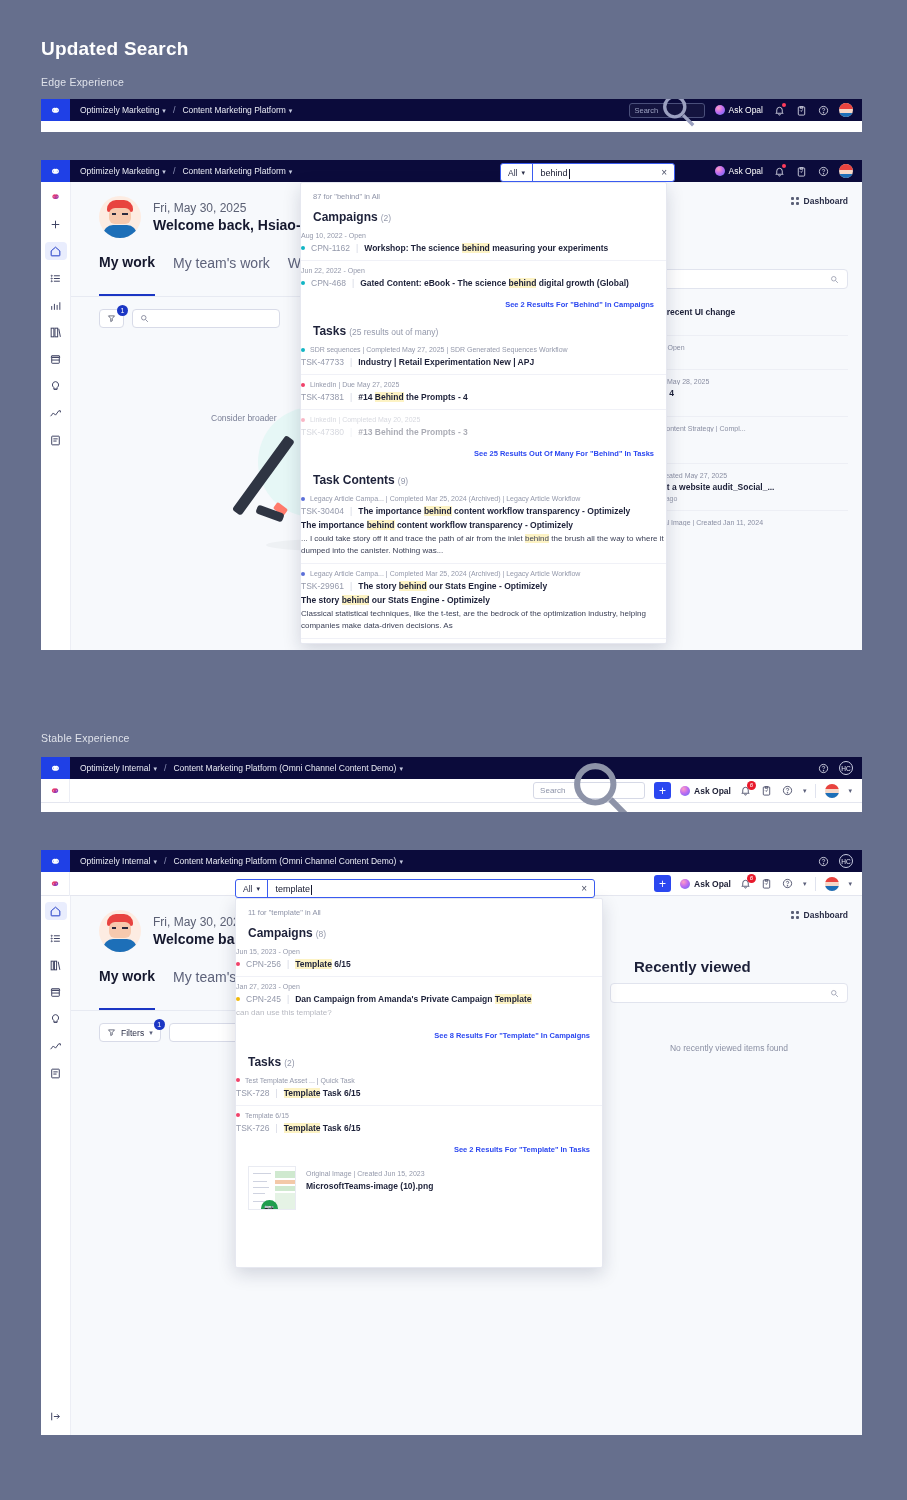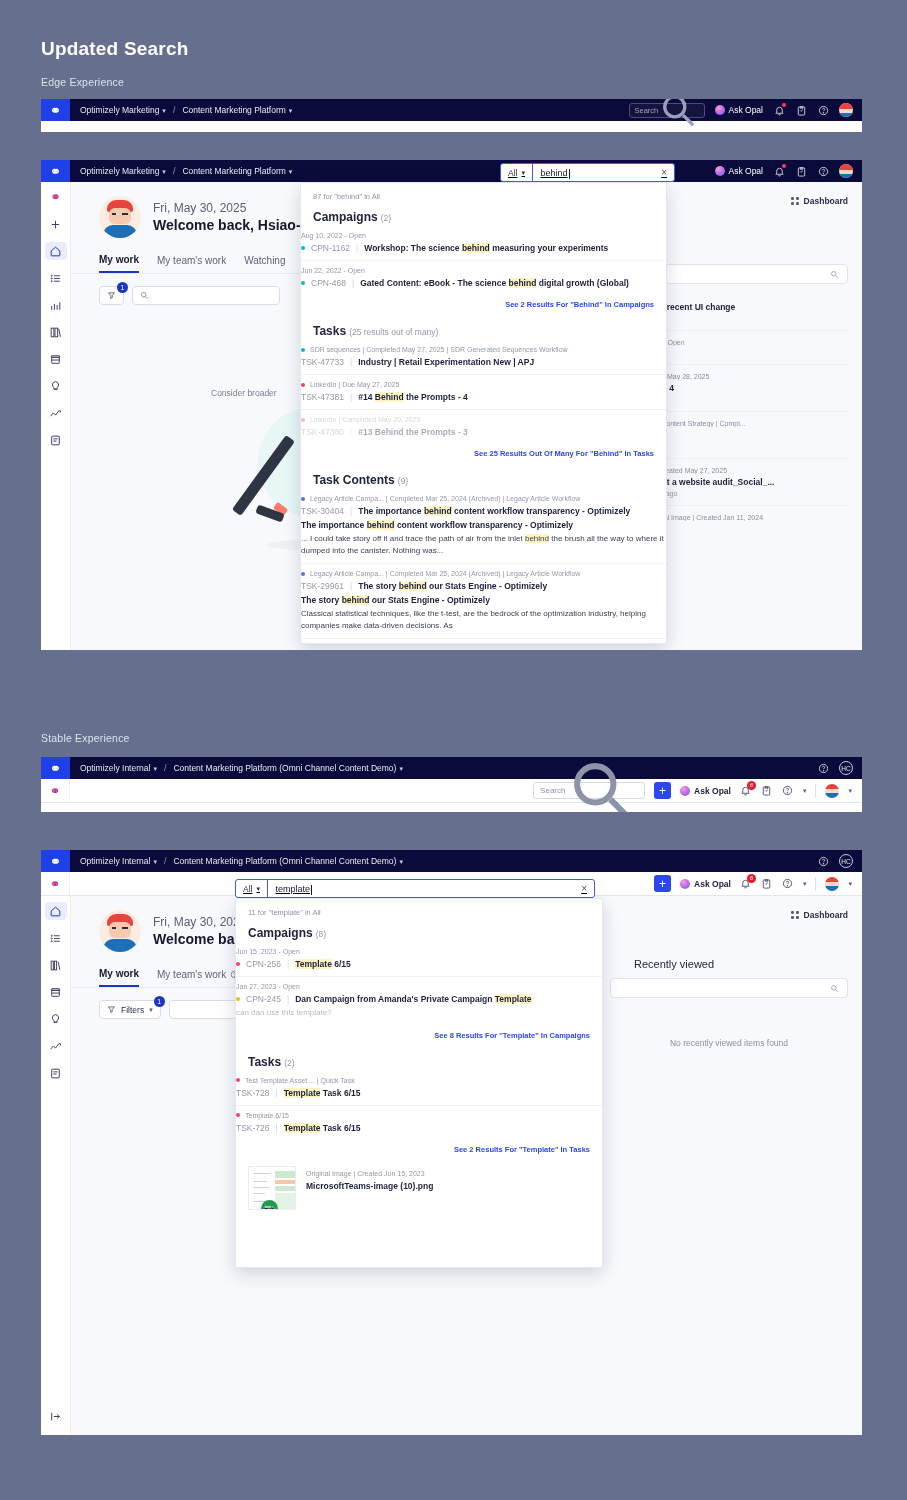--- a/index.html
+++ b/index.html
@@ -114,21 +114,21 @@
   .big-avatar .body { position: absolute; bottom: 0; left: 4px; right: 4px; height: 13px; background: #1d6fb8; border-radius: 10px 10px 0 0; }
   .hello-date { font-size: 12px; color: #5b6074; }
   .hello-title { font-size: 14px; font-weight: bold; color: #15182e; margin-top: 2px; white-space: nowrap; }
 
   .dash-chip { position: absolute; right: 14px; top: 14px; display: flex; align-items: center; gap: 5px;
     font-size: 8.5px; color: #2a2e47; font-weight: 600; }
   .dash-grid { display: grid; grid-template-columns: 3px 3px; grid-template-rows: 3px 3px; gap: 2px; }
   .dash-grid i { background: #5b6077; border-radius: 1px; display: block; }
 
   .tabs { display: flex; gap: 18px; padding: 16px 0 0 28px; border-bottom: 1px solid #e7eaf2; }
-  .tab { font-size: 10px; color: #5d627a; padding-bottom: 6px; white-space: nowrap; display:flex; align-items:center; gap:4px;}
+  .tab { font-size: 14px; color: #5d627a; padding-bottom: 24px; white-space: nowrap; display:flex; align-items:center; gap:4px;}
   .tab.active { color: #15182e; font-weight: bold; border-bottom: 2px solid #1b36c4; }
 
   .filter-row { display: flex; align-items: center; gap: 8px; padding: 12px 0 0 28px; }
   .filter-btn { position: relative; border: 1px solid #d8dbe8; border-radius: 4px; height: 19px;
     display: flex; align-items: center; gap: 5px; padding: 0 7px; font-size: 8.5px; color: #2b2f47; background:#fff; }
   .filter-btn svg { width: 9px; height: 9px; }
   .filter-badge { position: absolute; top: -5px; right: -5px; width: 11px; height: 11px; border-radius: 50%;
     background: #1b36c4; color: #fff; font-size: 7px; display: flex; align-items: center; justify-content: center; }
   .work-search { flex: 0 0 auto; border: 1px solid #d8dbe8; border-radius: 4px; height: 19px; background: #fff;
     display: flex; align-items: center; padding: 0 7px; }
@@ -142,36 +142,36 @@
   .illus .blob { position: absolute; border-radius: 50%; background: #e6f7f6; }
   .illus .shadow { position: absolute; border-radius: 50%; background: #eef1f4; }
   .illus .pill { position: absolute; border-radius: 20px; background: #3ec6d0; }
   .illus .fan { position: absolute; background: #cdeef1; opacity: .75; }
   .illus .stick { position: absolute; background: #2f3543; border-radius: 3px; }
   .illus .tip { position: absolute; background: #8fdde4; }
   .illus .foot { position: absolute; background: #ff7a6b; border-radius: 2px; }
 
   
   .rightcol { position: absolute; top: 62px; right: 14px; width: 238px; }
-  .rc-title { font-size: 11px; font-weight: normal; color: #1d2139; padding-left: 24px; }
+  .rc-title { font-size: 15px; font-weight: bold; color: #1d2139; padding-left: 24px; }
   .rc-search { margin-top: 8px; height: 20px; border: 1px solid #e1e4ee; border-radius: 4px; background: #fff;
     display: flex; align-items: center; justify-content: flex-end; padding: 0 8px; }
   .rc-search svg { width: 9px; height: 9px; color: #8d92a6; }
   .rc-empty { margin-top: 40px; text-align: center; font-size: 8.5px; color: #8a8fa3; }
   .rc-item { border-bottom: 1px solid #edeff5; padding: 8px 2px 8px 2px; display: flex; gap: 7px; align-items: flex-start; }
   .rc-meta { font-size: 7px; color: #8a8fa3; display: flex; align-items: center; gap: 4px; white-space: nowrap; overflow: hidden; }
   .rc-name { font-size: 8.5px; font-weight: bold; color: #1d2139; margin-top: 3px; white-space: nowrap; overflow: hidden; text-overflow: ellipsis; }
   .rc-time { font-size: 7px; color: #9499ab; margin-top: 3px; }
   .rc-thumb { width: 26px; height: 18px; flex: 0 0 26px; border-radius: 2px; }
   .bullet { width: 4px; height: 4px; border-radius: 50%; display: inline-block; flex: 0 0 4px; }
 
   
   .searchbox {
     position: absolute; display: flex; align-items: center; background: #fff;
-    border: 1.5px solid #3a5bf0; border-radius: 3px; height: 19px; z-index: 20; text-decoration: underline;
+    border: 1.5px solid #3a5bf0; border-radius: 3px; height: 19px; z-index: 20;
   }
   .searchbox .scope { display: flex; align-items: center; gap: 4px; padding: 0 7px; font-size: 8.5px; color: #2a2e47; }
   .searchbox .sdiv { width: 1.5px; height: 19px; background: #3a5bf0; }
   .searchbox .sval { flex: 1; padding-left: 7px; font-size: 9px; color: #15182e; position: relative; }
   .searchbox .sval::after { content: ""; position: absolute; width: 1px; height: 10px; background: #15182e; margin-left: 1px; top: 1px; }
   .searchbox .sclear { padding: 0 7px; font-size: 10px; color: #4a4f66; }
 
   .dropdown {
     position: absolute; background: #fff; border: 1px solid #e6e8f0; border-radius: 2px;
     box-shadow: 0 6px 18px rgba(20,25,60,.16); z-index: 19; overflow: hidden;
@@ -412,21 +412,21 @@
             <svg viewBox="0 0 24 24" fill="none" stroke="currentColor" stroke-width="2">
                 <circle cx="10" cy="10" r="6"></circle>
                 <line x1="15" y1="15" x2="21" y2="21"></line>
               </svg>
           </div>
         </div>
 
         <div style="position:absolute;left:280px;top:175px;">
           <span class="empty-head">N</span>
         </div>
-        <div style="position:absolute;left:140px;top:200px;">
+        <div style="position:absolute;left:140px;top:225px;">
           <span class="empty-sub">Consider broader</span>
         </div>
 
         <div class="illus" style="left:165px;top:215px;width:180px;height:190px">
           <div class="blob" style="left:22px;top:10px;width:110px;height:110px"></div>
           <div class="shadow" style="left:30px;top:142px;width:130px;height:12px"></div>
           <div class="tip" style="left:83px;top:18px;width:32px;height:22px;clip-path:polygon(0 0,100% 0,82% 100%,16% 100%)"></div>
           <div class="stick" style="left:50px;top:38px;width:11px;height:92px;transform:rotate(36deg);transform-origin:top left"></div>
           <div class="foot" style="left:38px;top:108px;width:13px;height:8px;transform:rotate(36deg)"></div>
           <div class="stick" style="left:20px;top:112px;width:28px;height:9px;transform:rotate(20deg)"></div>

